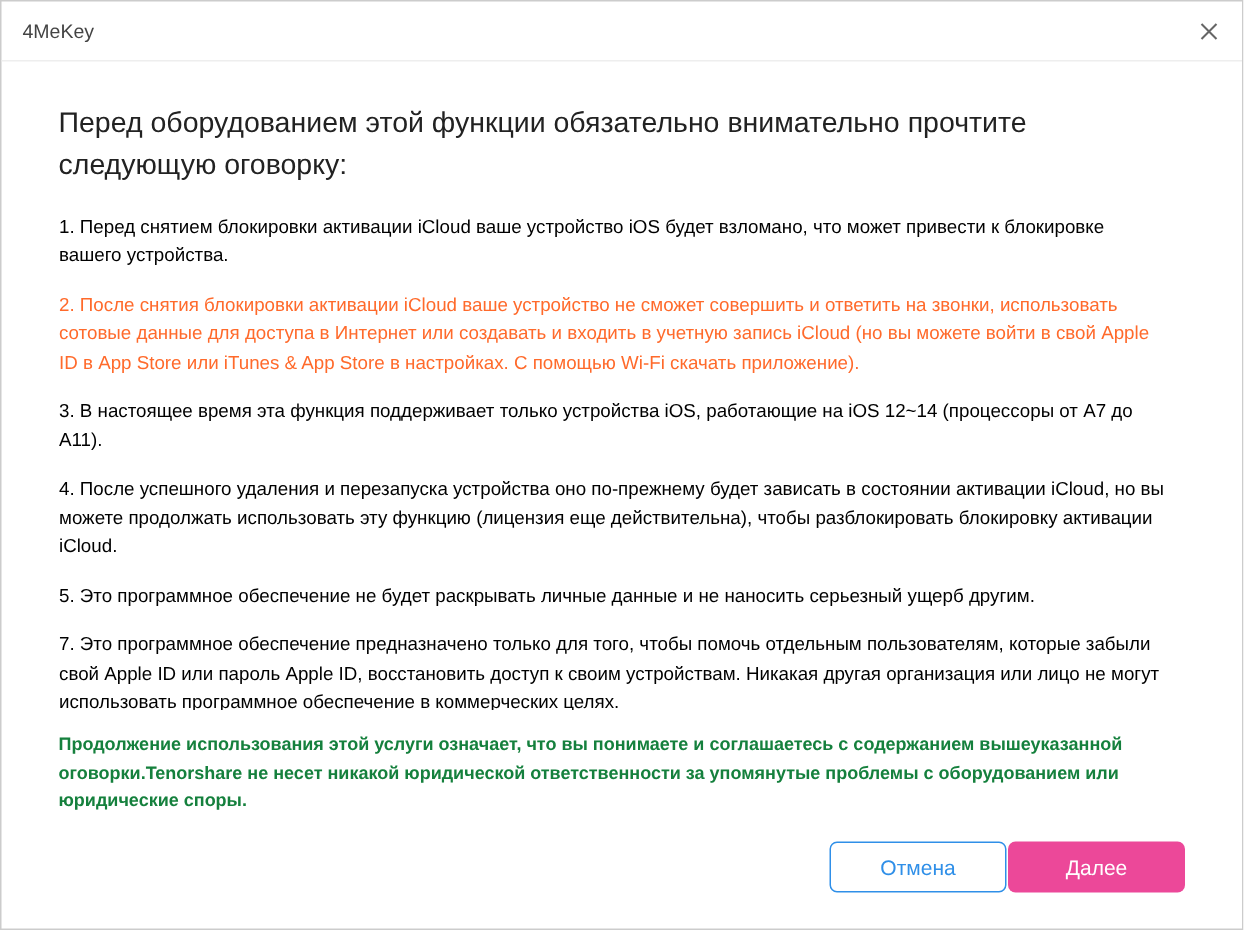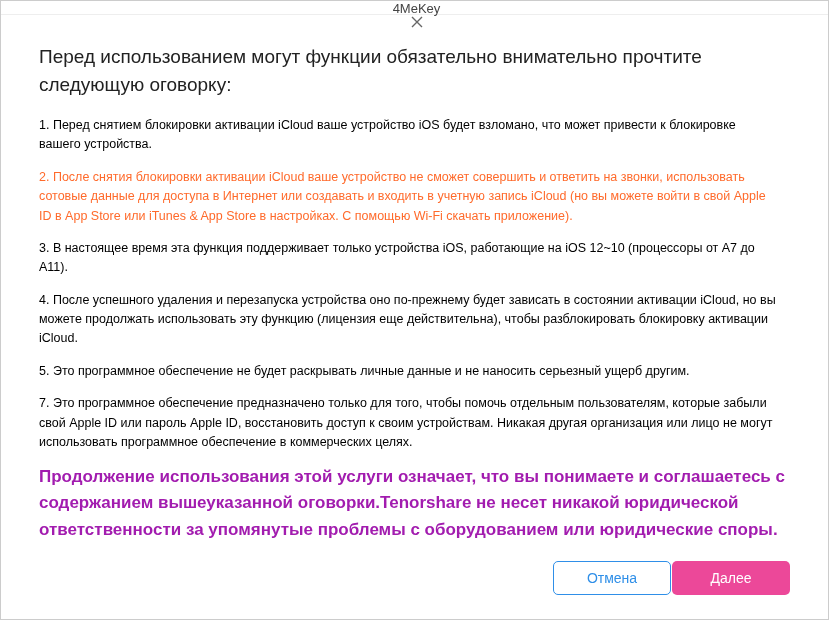--- a/index.html
+++ b/index.html
@@ -1,52 +1,52 @@
 <!DOCTYPE html>
 <html><head>
 <meta charset="utf-8">
 <style>
   * { box-sizing: border-box; margin: 0; padding: 0; }
   html, body { width: 829px; height: 620px; overflow: hidden; font-family: "Segoe UI", Arial, sans-serif; background: #fff; }
   .window { width: 829px; height: 620px; border: 1px solid #ccc; display: flex; flex-direction: column; background: #fff; }
-  .titlebar { height: 14px; display: flex; align-items: center; justify-content: space-between; padding: 0 10px 0 14px; border-bottom: 1px solid #eee; flex-direction: column; }
+  .titlebar { height: 40px; display: flex; align-items: center; justify-content: space-between; padding: 0 10px 0 14px; border-bottom: 1px solid #eee; }
   .titlebar-title { font-size: 13px; color: #444; }
   .close-btn { width: 24px; height: 24px; display: flex; align-items: center; justify-content: center; cursor: pointer; font-size: 18px; color: #666; }
   .content { flex: 1; padding: 28px 38px 18px 38px; display: flex; flex-direction: column; overflow: hidden; }
   .heading { font-size: 19px; color: #222; font-weight: 400; line-height: 1.45; margin-bottom: 18px; }
   .scroll-area { flex: 1; overflow-y: auto; padding-right: 18px; margin-right: -8px; }
   .scroll-area::-webkit-scrollbar { width: 7px; }
   .scroll-area::-webkit-scrollbar-thumb { background: #ccc; border-radius: 4px; }
   .scroll-area::-webkit-scrollbar-track { background: transparent; }
   .para { font-size: 12.5px; color: #000000; line-height: 1.55; margin-bottom: 13px; }
   .para.highlight { color: #ff6a2b; }
-  .footer-text { font-size: 17px; color: #a21caf; font-weight: 600; line-height: 1.55; margin-top: 14px; margin-bottom: 8px; }
+  .footer-text { font-size: 12px; color: #15803d; font-weight: 600; line-height: 1.55; margin-top: 14px; margin-bottom: 8px; }
   .button-row { display: flex; justify-content: flex-end; gap: 1px; padding-top: 10px; padding-bottom: 6px; }
   .btn { min-width: 118px; height: 34px; border-radius: 5px; font-size: 14px; display: flex; align-items: center; justify-content: center; cursor: pointer; border: none; }
   .btn-cancel { background: #fff; color: #2f8fe8; border: 1px solid #2f8fe8; }
   .btn-next { background: #ec4899; color: #fff; }
 </style>
 </head>
 <body>
 
 <div class="window">
   <div class="titlebar">
     <div class="titlebar-title">4MeKey</div>
     <div class="close-btn">
       <svg width="12" height="12" viewBox="0 0 12 12">
           <path d="M1 1 L11 11 M11 1 L1 11" stroke="#666" stroke-width="1.4" fill="none"></path>
         </svg>
     </div>
   </div>
   <div class="content">
-    <div class="heading">Перед использованием могут функции обязательно внимательно прочтите следующую оговорку:</div>
+    <div class="heading">Перед оборудованием этой функции обязательно внимательно прочтите следующую оговорку:</div>
     <div class="scroll-area">
       <p class="para">1. Перед снятием блокировки активации iCloud ваше устройство iOS будет взломано, что может привести к блокировке вашего устройства.</p>
       <p class="para highlight">2. После снятия блокировки активации iCloud ваше устройство не сможет совершить и ответить на звонки, использовать сотовые данные для доступа в Интернет или создавать и входить в учетную запись iCloud (но вы можете войти в свой Apple ID в App Store или iTunes &amp; App Store в настройках. С помощью Wi-Fi скачать приложение).</p>
-      <p class="para">3. В настоящее время эта функция поддерживает только устройства iOS, работающие на iOS 12~10 (процессоры от A7 до A11).</p>
+      <p class="para">3. В настоящее время эта функция поддерживает только устройства iOS, работающие на iOS 12~14 (процессоры от A7 до A11).</p>
       <p class="para">4. После успешного удаления и перезапуска устройства оно по-прежнему будет зависать в состоянии активации iCloud, но вы можете продолжать использовать эту функцию (лицензия еще действительна), чтобы разблокировать блокировку активации iCloud.</p>
       <p class="para">5. Это программное обеспечение не будет раскрывать личные данные и не наносить серьезный ущерб другим.</p>
       <p class="para">7. Это программное обеспечение предназначено только для того, чтобы помочь отдельным пользователям, которые забыли свой Apple ID или пароль Apple ID, восстановить доступ к своим устройствам. Никакая другая организация или лицо не могут использовать программное обеспечение в коммерческих целях.</p>
 
     </div>
     <div class="footer-text">Продолжение использования этой услуги означает, что вы понимаете и соглашаетесь с содержанием вышеуказанной оговорки.Tenorshare не несет никакой юридической ответственности за упомянутые проблемы с оборудованием или юридические споры.</div>
     <div class="button-row">
       <button class="btn btn-cancel">Отмена</button>
       <button class="btn btn-next">Далее</button>
     </div>

